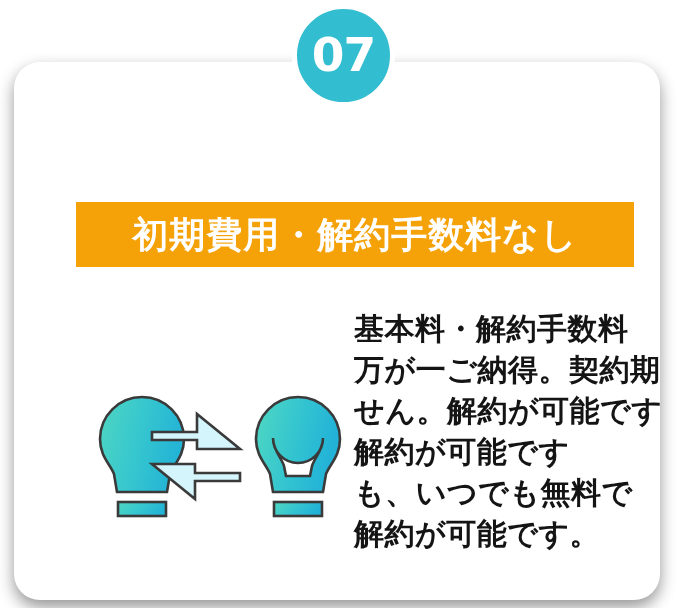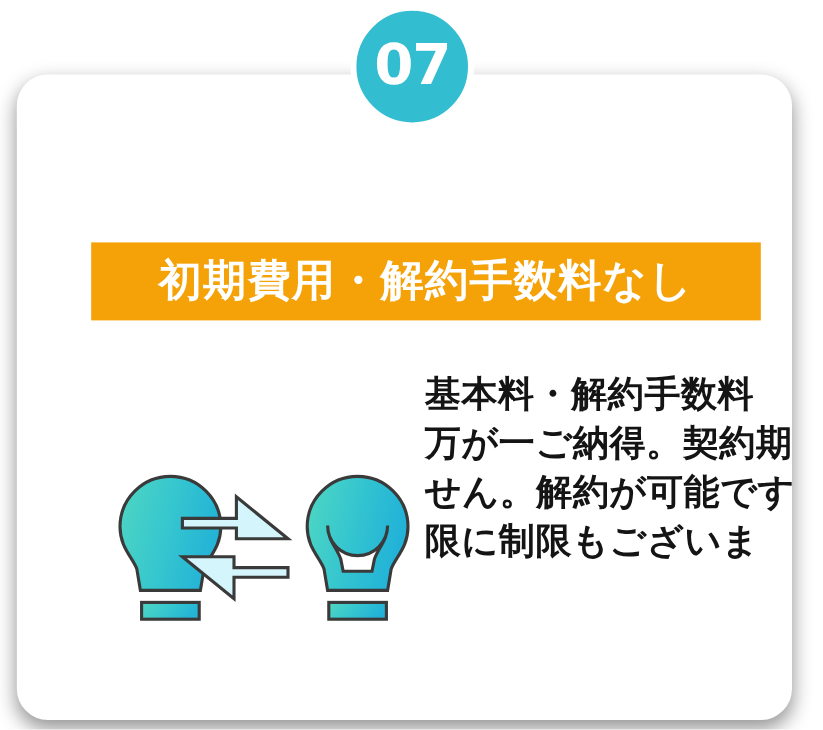--- a/index.html
+++ b/index.html
@@ -163,21 +163,23 @@
                    c-3 -9 -11 -16 -11 -28 z" fill="url(#bulbGrad2)" stroke="#3a3a3a" stroke-width="2.6" fill-rule="evenodd"></path>
           <rect x="222" y="120" width="48" height="14" fill="url(#bulbGrad2)" stroke="#3a3a3a" stroke-width="2.6"></rect>
         </g>
       </svg>
     </div>
 
     <div class="body-text">
       <div class="body-line">基本料・解約手数料</div>
       <div class="body-line">万が一ご納得。契約期</div>
       <div class="body-line">せん。解約が可能です</div>
-      <div class="body-line">限に制限もございま</div>
+      <div class="body-line">解約が可能です</div>
+      <div class="body-line">も、いつでも無料で</div>
+      <div class="body-line">解約が可能です。</div>
     </div>
 
   </div>
 
   <div class="badge">
     <span class="badge-num">07</span>
   </div>
 
 </div>
 

